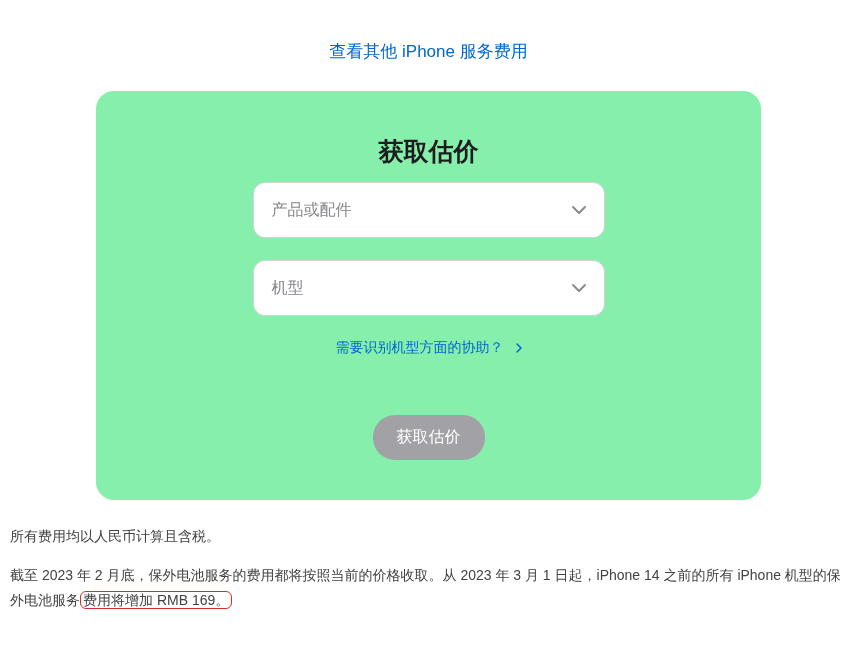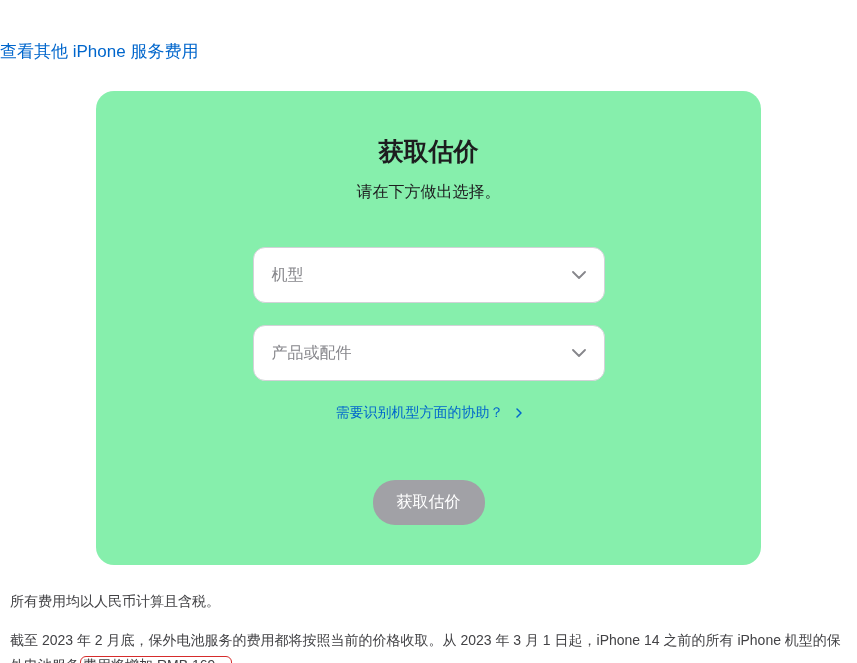--- a/index.html
+++ b/index.html
@@ -8,21 +8,21 @@
       box-sizing: border-box;
     }
     body {
       font-family: -apple-system, BlinkMacSystemFont, "PingFang SC", "Helvetica Neue", sans-serif;
       background: #ffffff;
       width: 857px;
       height: 663px;
       padding: 0;
     }
     .top-link {
-      text-align: left;
+      text-align: center;
       padding: 40px 0 28px 0;
     }
     .top-link a {
       color: #0066cc;
       font-size: 17px;
       text-decoration: none;
     }
     .card {
       background: #86efac;
       border-radius: 18px;
@@ -123,36 +123,35 @@
   </style>
 </head>
 <body>
 
 <div class="top-link">
   <a href="#">查看其他 iPhone 服务费用</a>
 </div>
 
 <div class="card">
   <h2 class="card-title">获取估价</h2>
-  <p class="card-subtitle">请在下方做出选择。</p>
 
   <div class="select-wrapper">
     <div class="select-box">
-      <span class="select-placeholder">机型</span>
+      <span class="select-placeholder">产品或配件</span>
       <span class="chevron">
         <svg viewBox="0 0 14 8" fill="none">
             <path d="M1 1L7 7L13 1" stroke="#86868b" stroke-width="1.8" stroke-linecap="round" stroke-linejoin="round"></path>
           </svg>
       </span>
     </div>
   </div>
 
   <div class="select-wrapper">
     <div class="select-box">
-      <span class="select-placeholder">产品或配件</span>
+      <span class="select-placeholder">机型</span>
       <span class="chevron">
         <svg viewBox="0 0 14 8" fill="none">
             <path d="M1 1L7 7L13 1" stroke="#86868b" stroke-width="1.8" stroke-linecap="round" stroke-linejoin="round"></path>
           </svg>
       </span>
     </div>
   </div>
 
   <div class="help-link-row">
     <a href="#" class="help-link">

